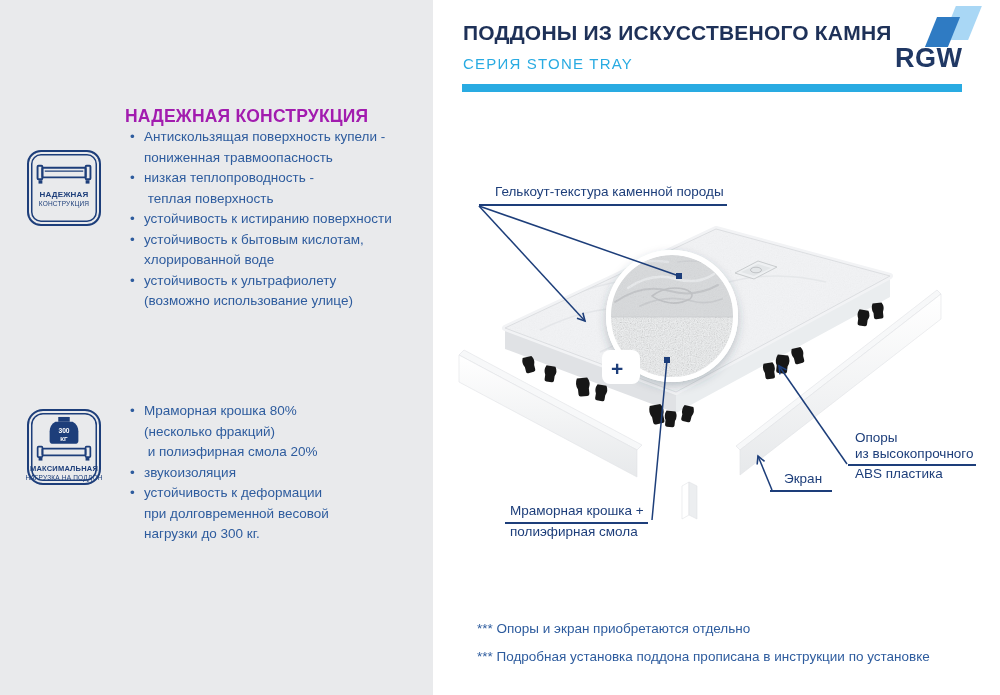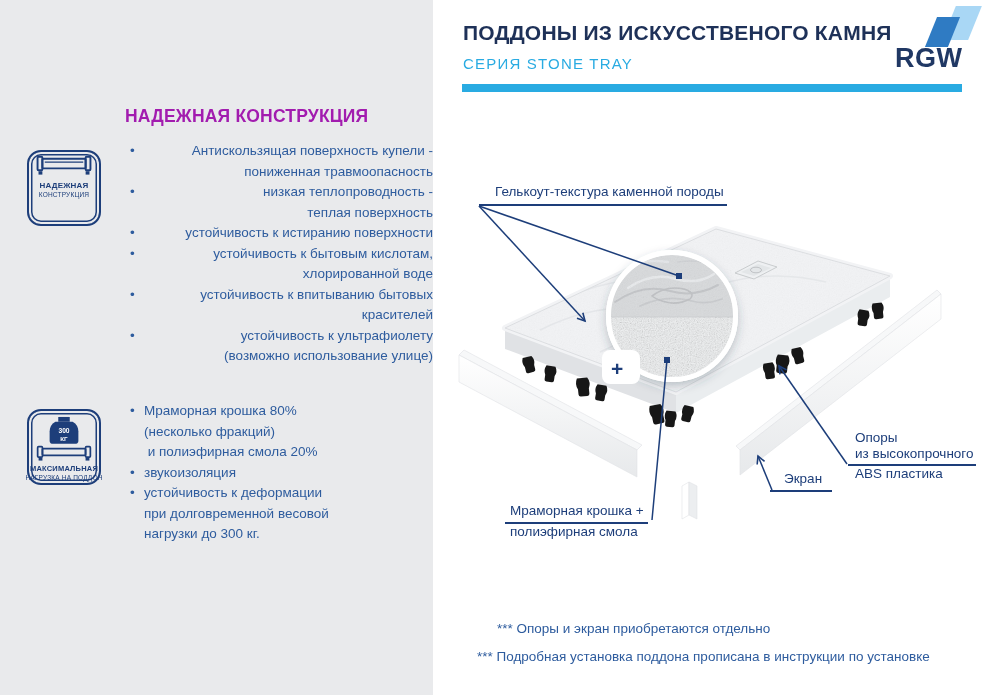--- a/index.html
+++ b/index.html
@@ -8,30 +8,30 @@
   body { position:relative; background:#ffffff; overflow:hidden;
          font-family:"Liberation Sans","DejaVu Sans",sans-serif; }
   .abs { position:absolute; }
 
   
   .left-panel { left:0; top:0; width:433px; height:695px; background:#e9eaec; z-index:1; }
 
   
   .badge { position:absolute; width:74px; height:76px; border:2px solid #1d3e7a; border-radius:14px;
            box-shadow: inset 0 0 0 2px #e9eaec, inset 0 0 0 3.5px #1d3e7a;
-           display:flex; flex-direction:column; align-items:center; }
+           display:flex; flex-direction:column; align-items:center; padding-top:9px; }
   .badge1 { left:27px; top:150px; }
-  .badge2 { left:27px; top:409px; padding-top:5px; }
+  .badge2 { left:27px; top:409px; padding-top:5px;border-radius:16px; }
   .b-title { font-size:8px; font-weight:bold; color:#1d3e7a; letter-spacing:.2px; margin-top:4px; white-space:nowrap; }
   .b-sub   { font-size:6.5px; color:#1d3e7a; letter-spacing:.2px; margin-top:1px; white-space:nowrap; }
   .badge2 .b-title { margin-top:2px; font-size:7.5px; }
 
   .features-heading { left:125px; top:106px; font-size:17.5px; font-weight:bold; color:#a21caf; letter-spacing:.2px; z-index:2; }
   ul.features { position:absolute; left:128px; width:305px; list-style:none; z-index:2; }
-  .features-1 { top:141px;text-align:right; }
+  .features-1 { top:127px; }
   .features-2 { top:401px; }
   ul.features li { position:relative; padding-left:16px; color:#2e5c9e; font-size:13.5px; line-height:20.5px; white-space:pre-wrap; }
   ul.features li::before { content:"\2022"; position:absolute; left:2px; top:0; color:#2e5c9e; }
 
   
   .page-title { left:463px; top:21px; font-size:21px; font-weight:bold; color:#1e3158; letter-spacing:.2px; z-index:2; }
   .series-subtitle { left:463px; top:55px; font-size:15px; color:#29abe2; letter-spacing:1.2px; z-index:2; }
   .cyan-bar { left:462px; top:84px; width:500px; height:8px; background:#29abe2; z-index:2; }
 
   .logo { left:893px; top:3px; width:102px; height:64px; z-index:2; }
@@ -46,21 +46,21 @@
   #lbl-supports { left:848px; top:430px; }
   #lbl-supports .pl { padding-left:7px; }
   #lbl-supports .u, #lbl-marble .u { display:inline-block; border-bottom:2.5px solid #1d3e7a; }
   #lbl-supports .u { padding:0 2px 2px 7px; }
   #lbl-ekran    { left:770px; top:471px; border-bottom:2.5px solid #1d3e7a; padding:0 10px 3px 14px; }
   #lbl-marble   { left:505px; top:503px; }
   #lbl-marble .u  { padding:0 4px 3px 5px; }
   #lbl-marble .pl { padding-left:5px; }
 
   .footnote { position:absolute; left:477px; font-size:13.5px; color:#2e5c9e; z-index:2; }
-  #fn1 { top:621px;margin-left:20px; } #fn2 { top:649px; }
+  #fn1 { top:621px; } #fn2 { top:649px; }
 </style>
 </head>
 <body>
 
 <div class="abs left-panel"></div>
 
 <div class="badge badge1" style="z-index:2">
   <svg width="58" height="25" viewBox="0 0 60 26">
     <g fill="none" stroke="#1d3e7a" stroke-width="2" stroke-linejoin="round">
       <rect x="2.5" y="5" width="5" height="14" rx="1"></rect>
@@ -98,22 +98,20 @@
 <div class="abs features-heading">НАДЕЖНАЯ КОНСТРУКЦИЯ</div>
 
 <ul class="features features-1">
   <li>Антискользящая поверхность купели -
 пониженная травмоопасность</li>
   <li>низкая теплопроводность -
  теплая поверхность</li>
   <li>устойчивость к истиранию поверхности</li>
   <li>устойчивость к бытовым кислотам,
 хлорированной воде</li>
-  <li>устойчивость к впитыванию бытовых
-красителей</li>
   <li>устойчивость к ультрафиолету
 (возможно использование улице)</li>
 </ul>
 
 <ul class="features features-2">
   <li>Мраморная крошка 80%
 (несколько фракций)
  и полиэфирная смола 20%</li>
   <li>звукоизоляция</li>
   <li>устойчивость к деформации

